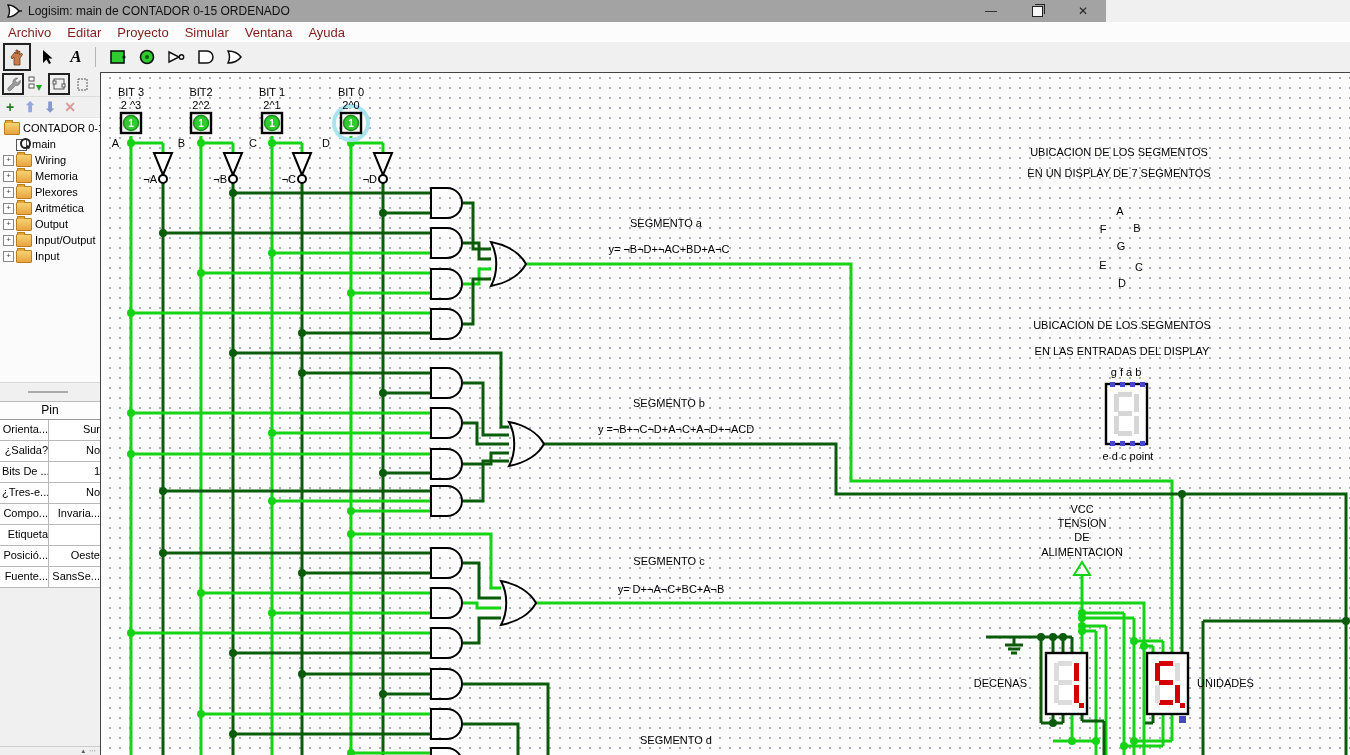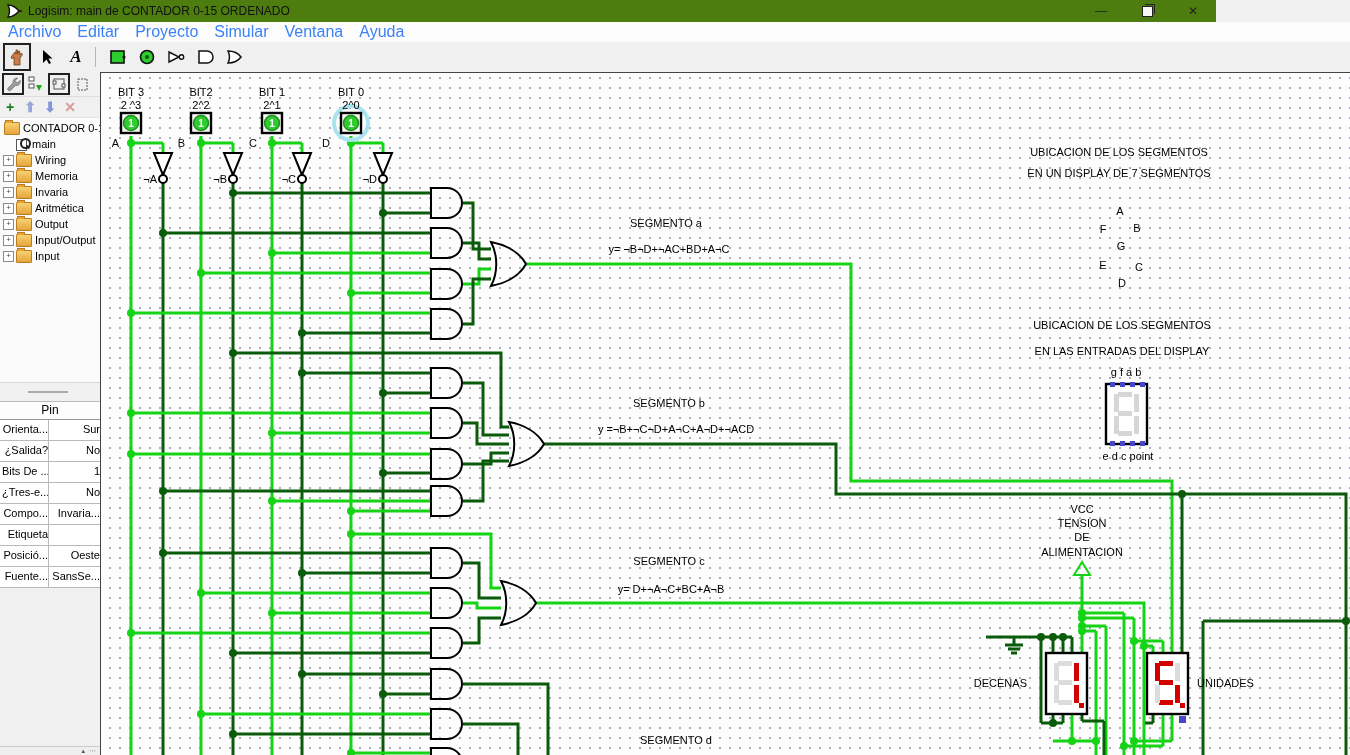--- a/index.html
+++ b/index.html
@@ -1,32 +1,32 @@
 <!DOCTYPE html>
 <html style="--c-on: #15d315; --c-off: #0a5c0a;"><head>
 <meta charset="utf-8">
 <style>
   html,body{margin:0;padding:0;width:1350px;height:755px;overflow:hidden;
     font-family:"Liberation Sans",sans-serif;background:#f0f0f0;}
   #win{position:relative;width:1350px;height:755px;background:#f0f0f0;}
   
-  #titlebar{position:absolute;left:0;top:0;width:1216px;height:22px;background:#4d7c0f;
+  #titlebar{position:absolute;left:0;top:0;width:1106px;height:22px;background:#a3a3a3;
     border-bottom:1px solid #e2e2e2;display:flex;align-items:center;}
   #titlebar .ticon{margin-left:6px;width:16px;height:16px;}
   #titlebar .ttext{margin-left:6px;font-size:12px;color:#111;}
   .wbtns{position:absolute;right:0;top:0;height:22px;display:flex;}
   .wbtn{width:46px;height:22px;display:flex;align-items:center;justify-content:center;
     font-size:12px;color:#222;}
   .restore-glyph{width:9px;height:9px;border:1px solid #222;position:relative;background:#f7f7f7;}
   .restore-glyph:before{content:"";position:absolute;left:2px;top:-3px;width:9px;height:9px;
     border:1px solid #222;border-left:none;border-bottom:none;}
   
   #menubar{position:absolute;left:0;top:22px;width:1350px;height:20px;background:#fcfcfc;
     display:flex;align-items:center;border-bottom:1px solid #e8e8e8;}
-  .menu-item{padding:0 8px;font-size:16px;color:#3b82f6;}
+  .menu-item{padding:0 8px;font-size:13px;color:#7f1d1d;}
   
   #toolbar{position:absolute;left:0;top:42px;width:1350px;height:30px;background:#f0f0f0;
     border-bottom:1px solid #bdbdbd;display:flex;align-items:center;}
   .tbtn{width:26px;height:26px;margin-left:3px;display:flex;align-items:center;justify-content:center;}
   .tbtn.sel{border:2px solid #222;width:24px;height:24px;background:#ededed;}
   .tsep{width:1px;height:20px;background:#b5b5b5;margin:0 6px;}
   
   #leftpanel{position:absolute;left:0;top:72px;width:100px;height:683px;background:#f0f0f0;}
   #ptools{height:24px;display:flex;align-items:center;border-bottom:1px solid #ddd;}
   .pbtn{width:20px;height:20px;margin-left:2px;display:flex;align-items:center;justify-content:center;}
@@ -200,21 +200,21 @@
         <span>Wiring</span>
       </div>
       <div class="trow">
         <span class="exp">+</span>
         <span class="folder"></span>
         <span>Memoria</span>
       </div>
       <div class="trow">
         <span class="exp">+</span>
         <span class="folder"></span>
-        <span>Invaria</span>
+        <span>Plexores</span>
       </div>
       <div class="trow">
         <span class="exp">+</span>
         <span class="folder"></span>
         <span>Aritmética</span>
       </div>
       <div class="trow">
         <span class="exp">+</span>
         <span class="folder"></span>
         <span>Output</span>

